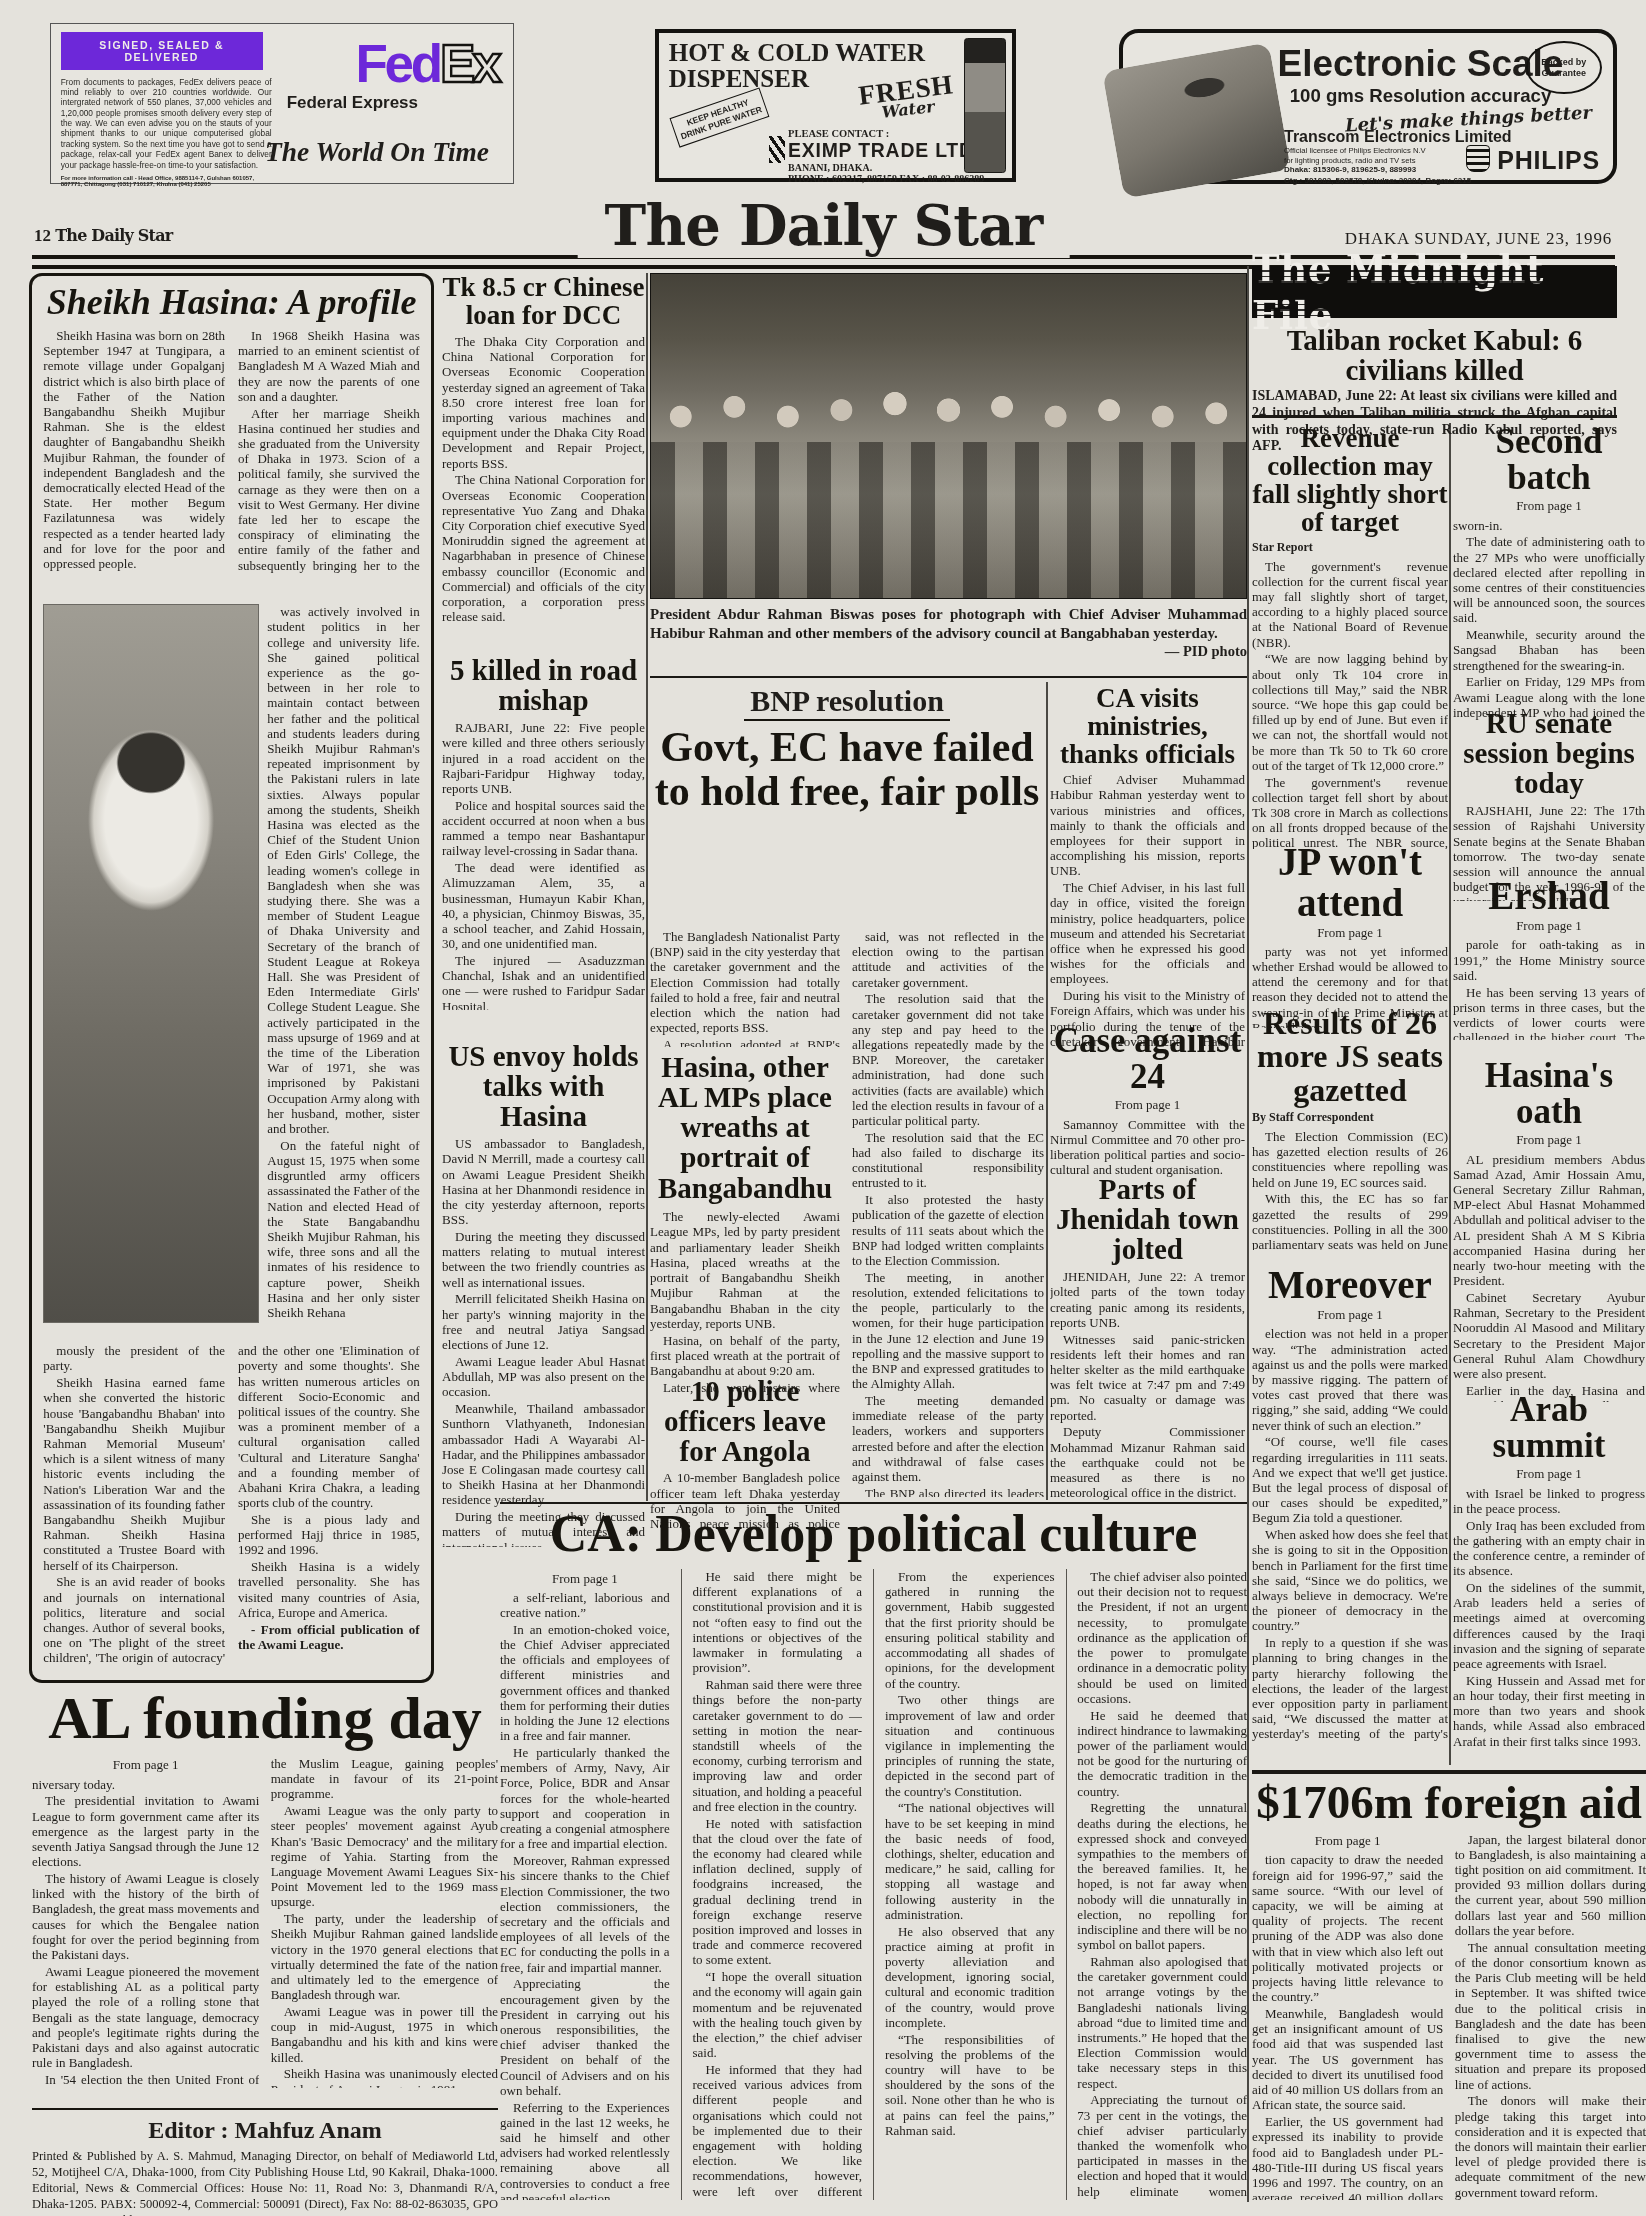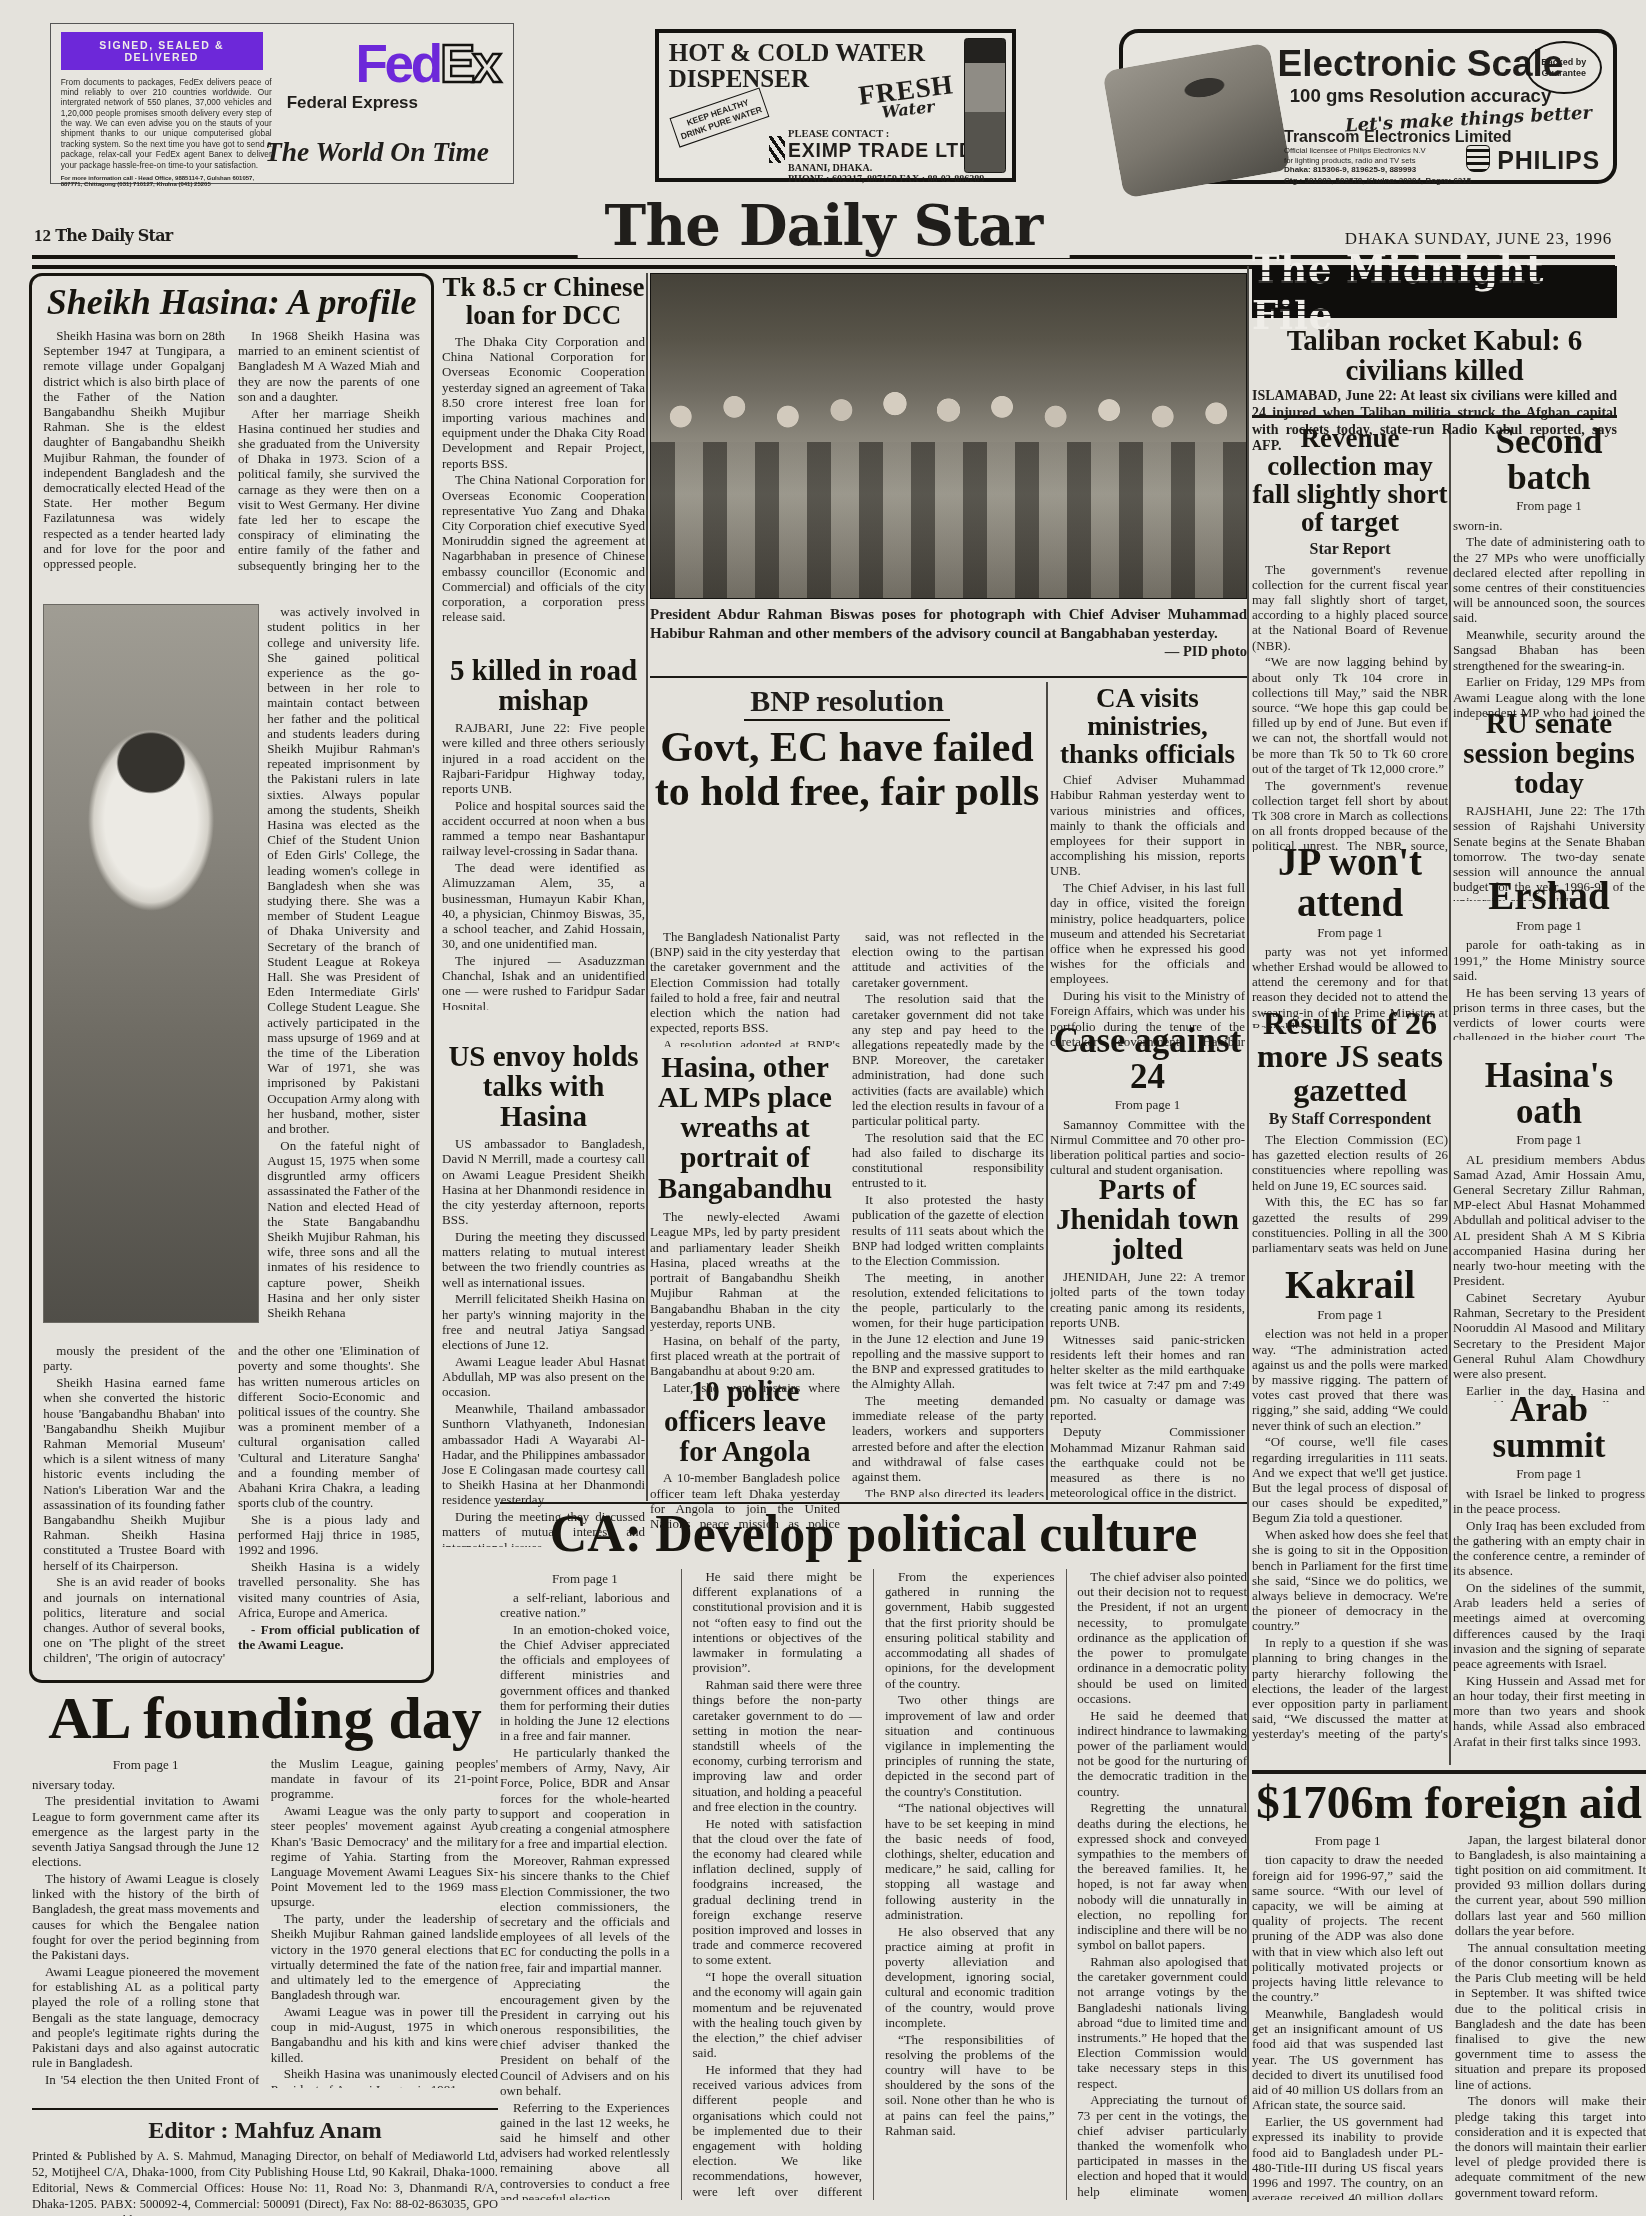--- a/index.html
+++ b/index.html
@@ -10,21 +10,21 @@
     font-family: "Liberation Serif", "DejaVu Serif", serif;
     color: #201e1b; overflow: hidden;
     box-shadow: 0 0 11.3px rgba(0,0,0,.4);
   }
   .abs { position: absolute; }
   .hl { font-family:"Liberation Serif",serif; font-weight:bold; text-align:center; line-height:1.04; color:#17150f; }
   .body-text p { font-size:13px; line-height:1.17; text-align:justify; text-indent:13px; margin-bottom:1.6px; overflow-wrap:break-word; }
   .body-text { overflow:hidden; }
   .cols2 { column-count:2; column-gap:13px; }
   .frompage { text-align:center; font-size:13px; margin:1.6px 0 3.2px; }
-  .byline { text-align:center; font-weight:bold; font-size:16px; margin:3.2px 0 4px; }
+  .byline { text-align:left; font-weight:bold; font-size:12px; margin:3.2px 0 4px; }
   .vrule { background:#4a4843; width:1.6px; }
   .hrule { background:#1b1915; }
 
   
   .ad { background:#e7e5df; }
   #ad-fedex { left:50px; top:22.6px; width:464px; height:161px; border:0.8px solid #555; padding:8px 9.7px; }
   .fedex-banner { background:#6d28d9; color:#efede8; font-family:"Liberation Sans",sans-serif; font-weight:bold; font-size:10.5px; letter-spacing:1.6px; padding:7.3px 8px; width:202px; text-align:center; }
   .fedex-body { width:211px; font-family:"Liberation Sans",sans-serif; font-size:8.3px; line-height:1.25; text-align:justify; margin-top:6.5px; color:#2a2925; }
   .fedex-contact { width:211px; font-family:"Liberation Sans",sans-serif; font-size:6px; font-weight:bold; margin-top:4.8px; color:#2a2925; }
   .fedex-logo { position:absolute; right:14.5px; top:16px; font-family:"Liberation Sans",sans-serif; font-weight:bold; font-size:53px; letter-spacing:-3.2px; line-height:.9; }
@@ -332,21 +332,21 @@
   </section>
   <section class="abs" style="left:1252px; top:1007px; width:196px; height:255px;">
     <h2 class="hl hl40">Results of 26 more JS seats gazetted</h2>
     <div class="byline">By Staff Correspondent</div>
     <div class="body-text" style="height:121px;">
       <p>The Election Commission (EC) has gazetted election results of 26 constituencies where repolling was held on June 19, EC sources said.</p>
       <p>With this, the EC has so far gazetted the results of 299 constituencies. Polling in all the 300 parliamentary seats was held on June 12 and the EC announced the results of 273 constituencies, withholding that of 27 for reelection on June 19.</p>
     </div>
   </section>
   <section class="abs" style="left:1252px; top:1265px; width:196px; height:500px;">
-    <h2 class="hl hl48">Kakrail</h2>
+    <h2 class="hl hl48">Moreover</h2>
     <div class="frompage">From page 1</div>
     <div class="body-text" style="height:419px;">
       <p>election was not held in a proper way. “The administration acted against us and the polls were marked by massive rigging. The pattern of votes cast proved that there was rigging,” she said, adding “We could never think of such an election.”</p>
       <p>“Of course, we'll file cases regarding irregularities in 111 seats. And we expect that we'll get justice. But the legal process of disposal of our cases should be expedited,” Begum Zia told a questioner.</p>
       <p>When asked how does she feel that she is going to sit in the Opposition bench in Parliament for the first time she said, “Since we do politics, we always believe in democracy. We're the pioneer of democracy in the country.”</p>
       <p>In reply to a question if she was planning to bring changes in the party hierarchy following the elections, the leader of the largest ever opposition party in parliament said, “We discussed the matter at yesterday's meeting of the party's MPs-elect and also in today's meeting of the standing committee. We'll also discuss it in a meeting of the party's national executive committee soon to take stock of the post-election situation and only then we will be able to speak on the issue.”</p>
     </div>
   </section>
 
   <section class="abs" style="left:1453px; top:424px; width:192px; height:281px;">

